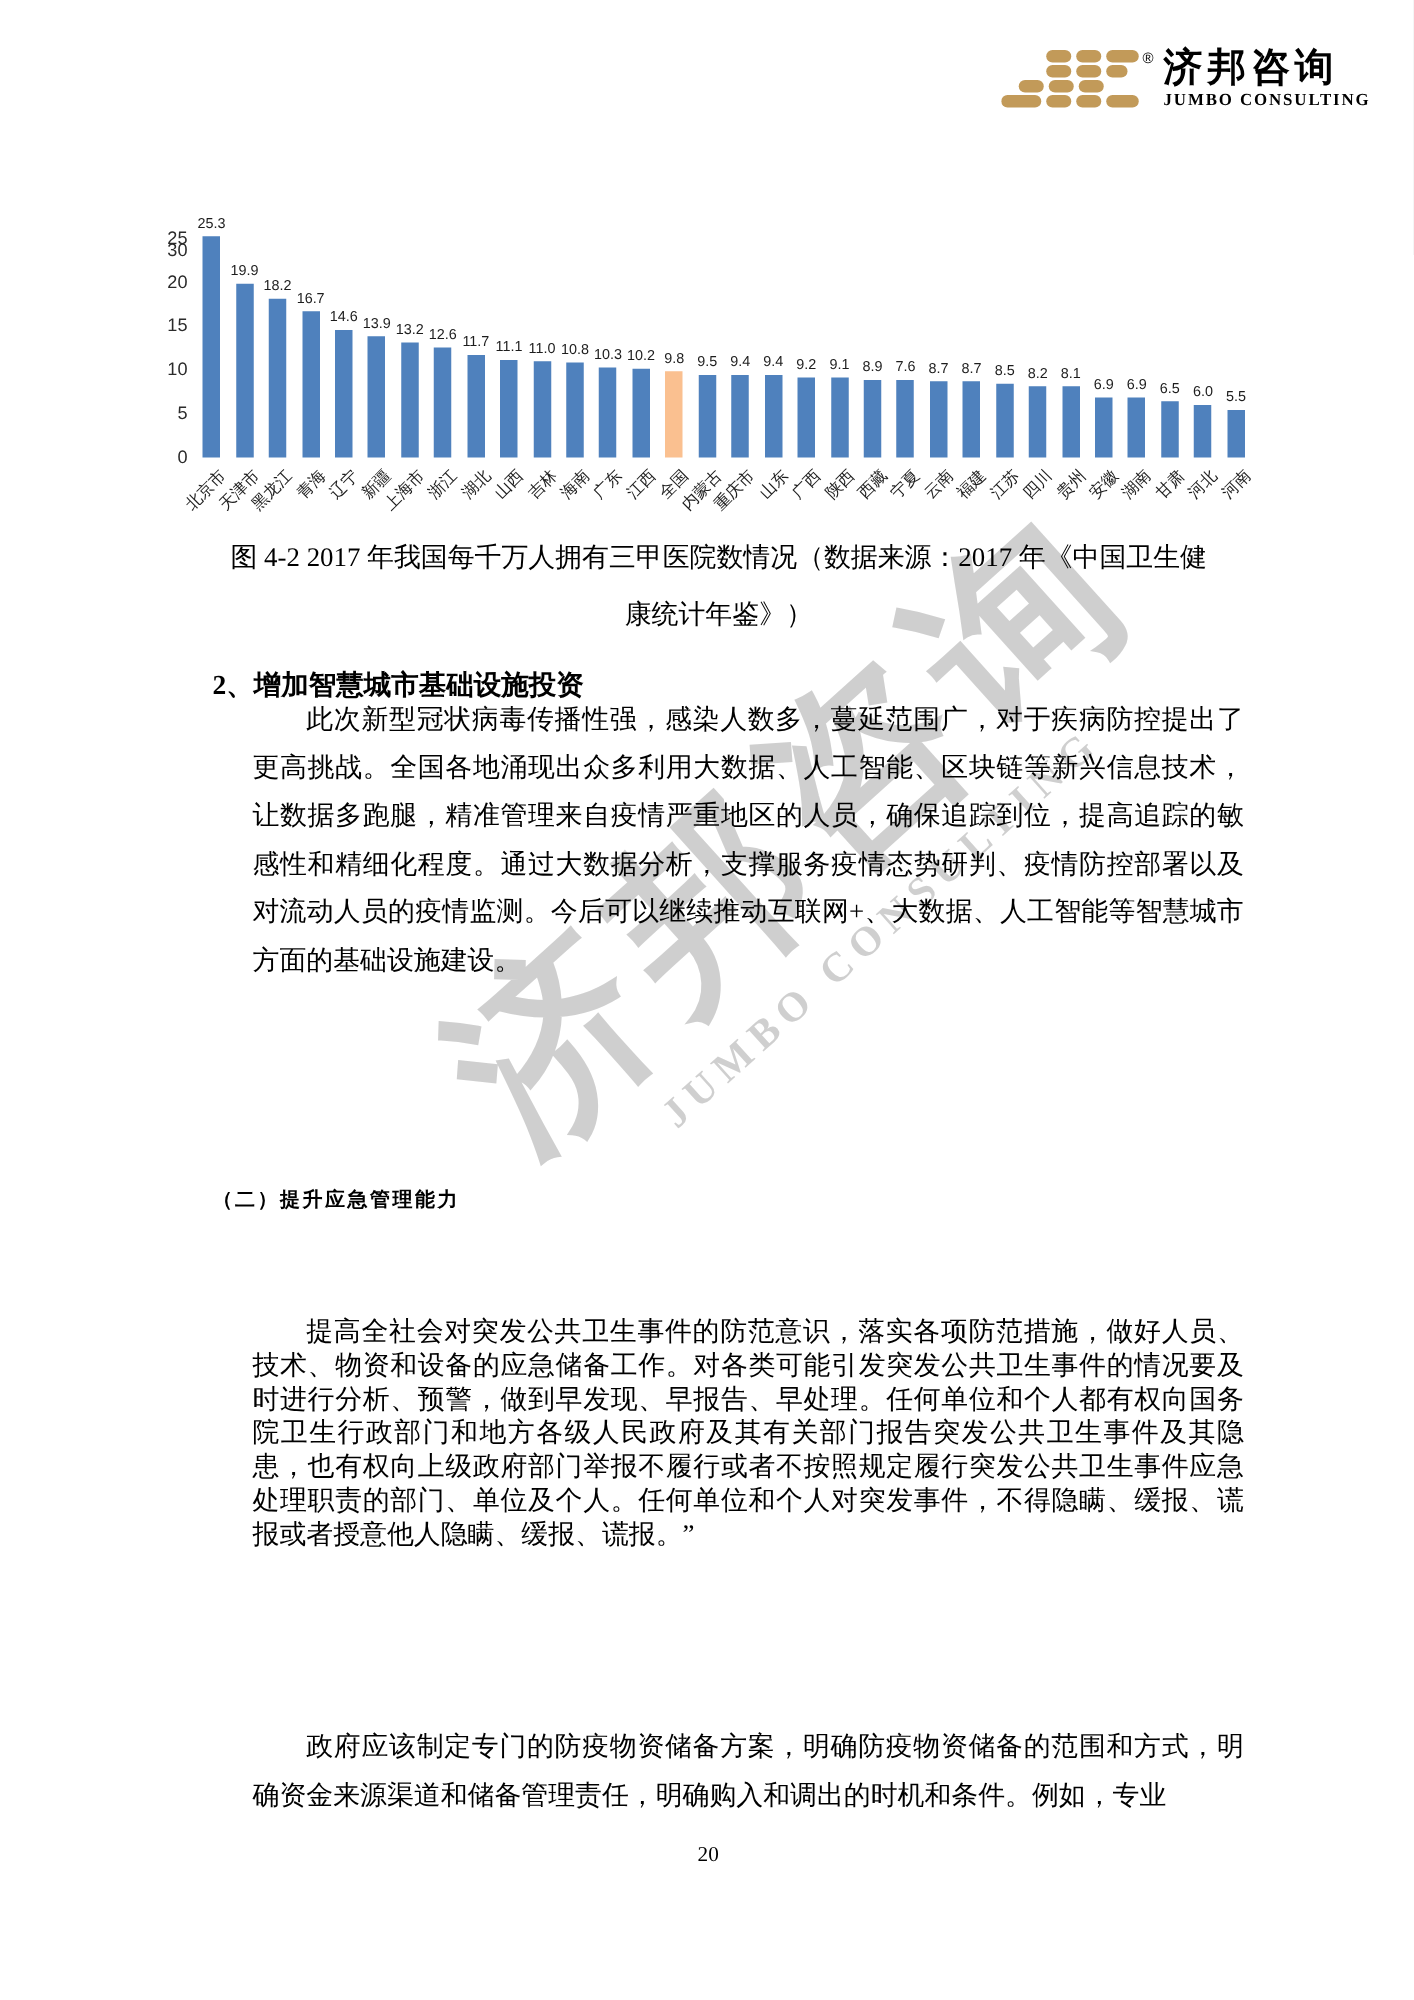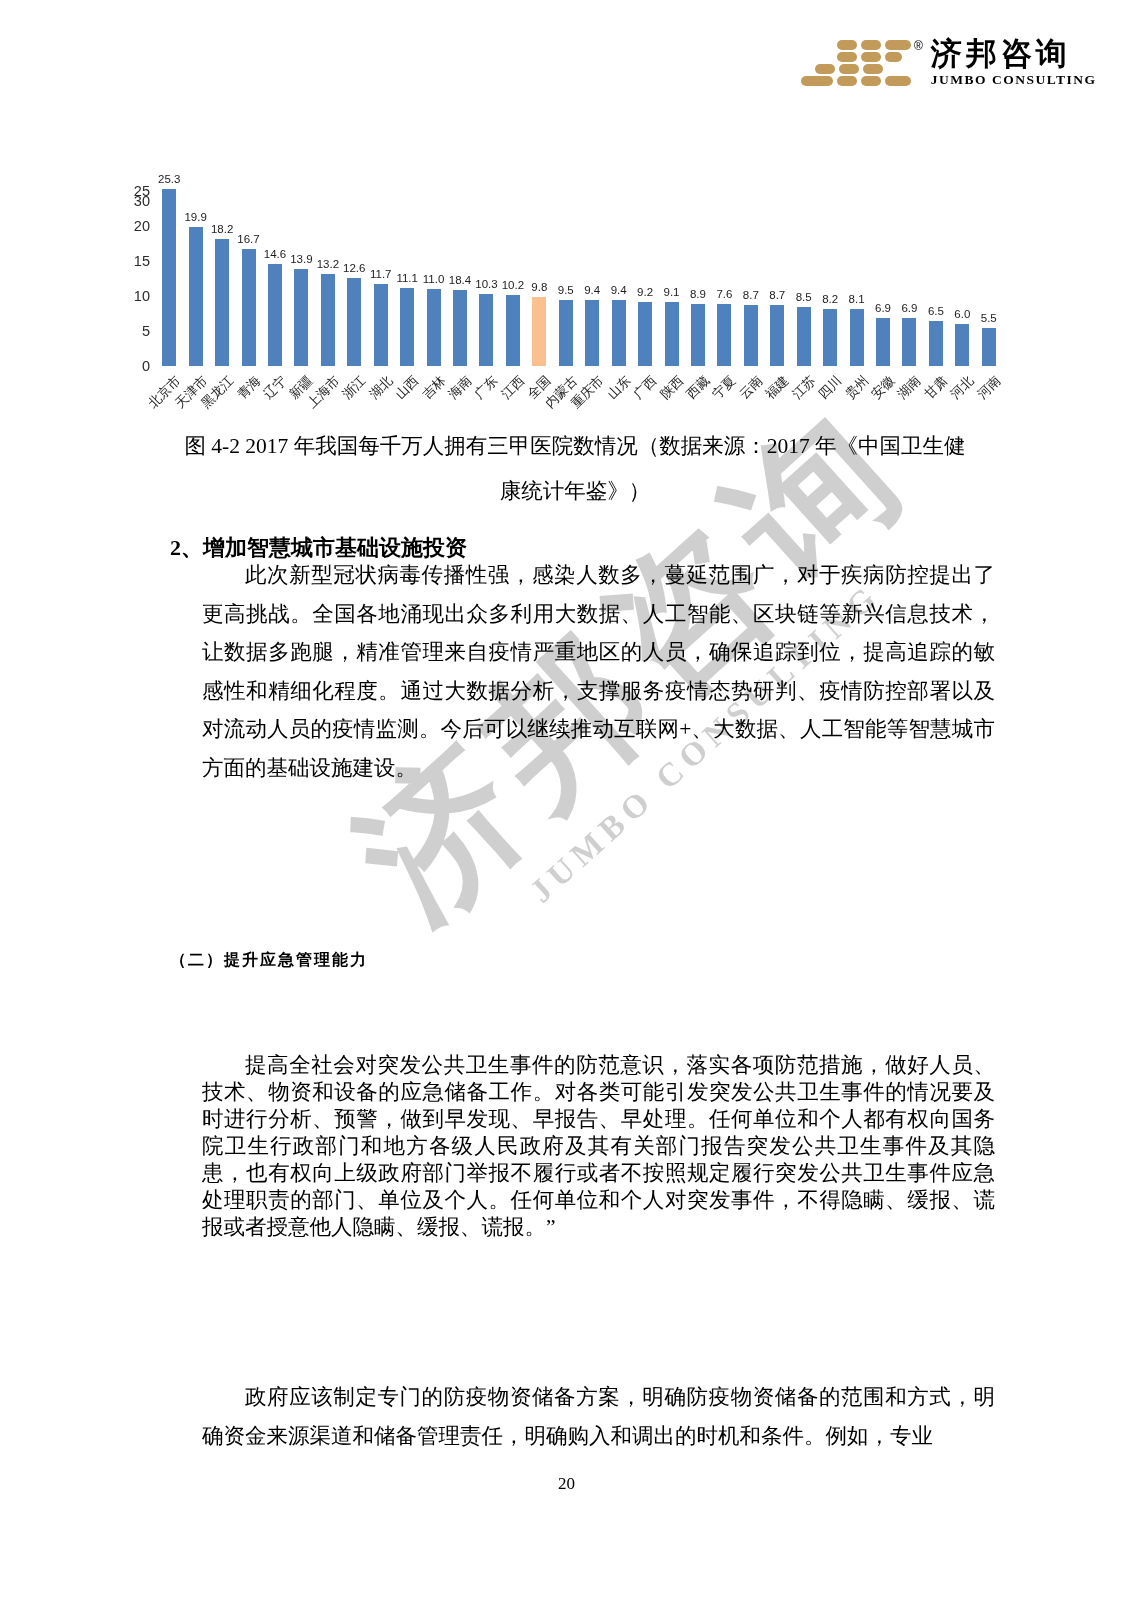--- a/index.html
+++ b/index.html
@@ -109,21 +109,21 @@
           <div class="val" style="left: 153.844px; bottom: 96.4px;">13.2</div>
           <div class="bar" style="left: 191.281px; height: 88.2px; background: rgb(79, 129, 189);"></div>
           <div class="val" style="left: 180.281px; bottom: 92.2px;">12.6</div>
           <div class="bar" style="left: 217.719px; height: 81.9px; background: rgb(79, 129, 189);"></div>
           <div class="val" style="left: 206.719px; bottom: 85.9px;">11.7</div>
           <div class="bar" style="left: 244.156px; height: 77.7px; background: rgb(79, 129, 189);"></div>
           <div class="val" style="left: 233.156px; bottom: 81.7px;">11.1</div>
           <div class="bar" style="left: 270.594px; height: 77px; background: rgb(79, 129, 189);"></div>
           <div class="val" style="left: 259.594px; bottom: 81px;">11.0</div>
           <div class="bar" style="left: 297.031px; height: 75.6px; background: rgb(79, 129, 189);"></div>
-          <div class="val" style="left: 286.031px; bottom: 79.6px;">18.4</div>
+          <div class="val" style="left: 286.031px; bottom: 79.6px;">10.8</div>
           <div class="bar" style="left: 323.469px; height: 72.1px; background: rgb(79, 129, 189);"></div>
           <div class="val" style="left: 312.469px; bottom: 76.1px;">10.3</div>
           <div class="bar" style="left: 349.906px; height: 71.4px; background: rgb(79, 129, 189);"></div>
           <div class="val" style="left: 338.906px; bottom: 75.4px;">10.2</div>
           <div class="bar" style="left: 376.344px; height: 68.6px; background: rgb(250, 192, 144);"></div>
           <div class="val" style="left: 365.344px; bottom: 72.6px;">9.8</div>
           <div class="bar" style="left: 402.781px; height: 66.5px; background: rgb(79, 129, 189);"></div>
           <div class="val" style="left: 391.781px; bottom: 70.5px;">9.5</div>
           <div class="bar" style="left: 429.219px; height: 65.8px; background: rgb(79, 129, 189);"></div>
           <div class="val" style="left: 418.219px; bottom: 69.8px;">9.4</div>

